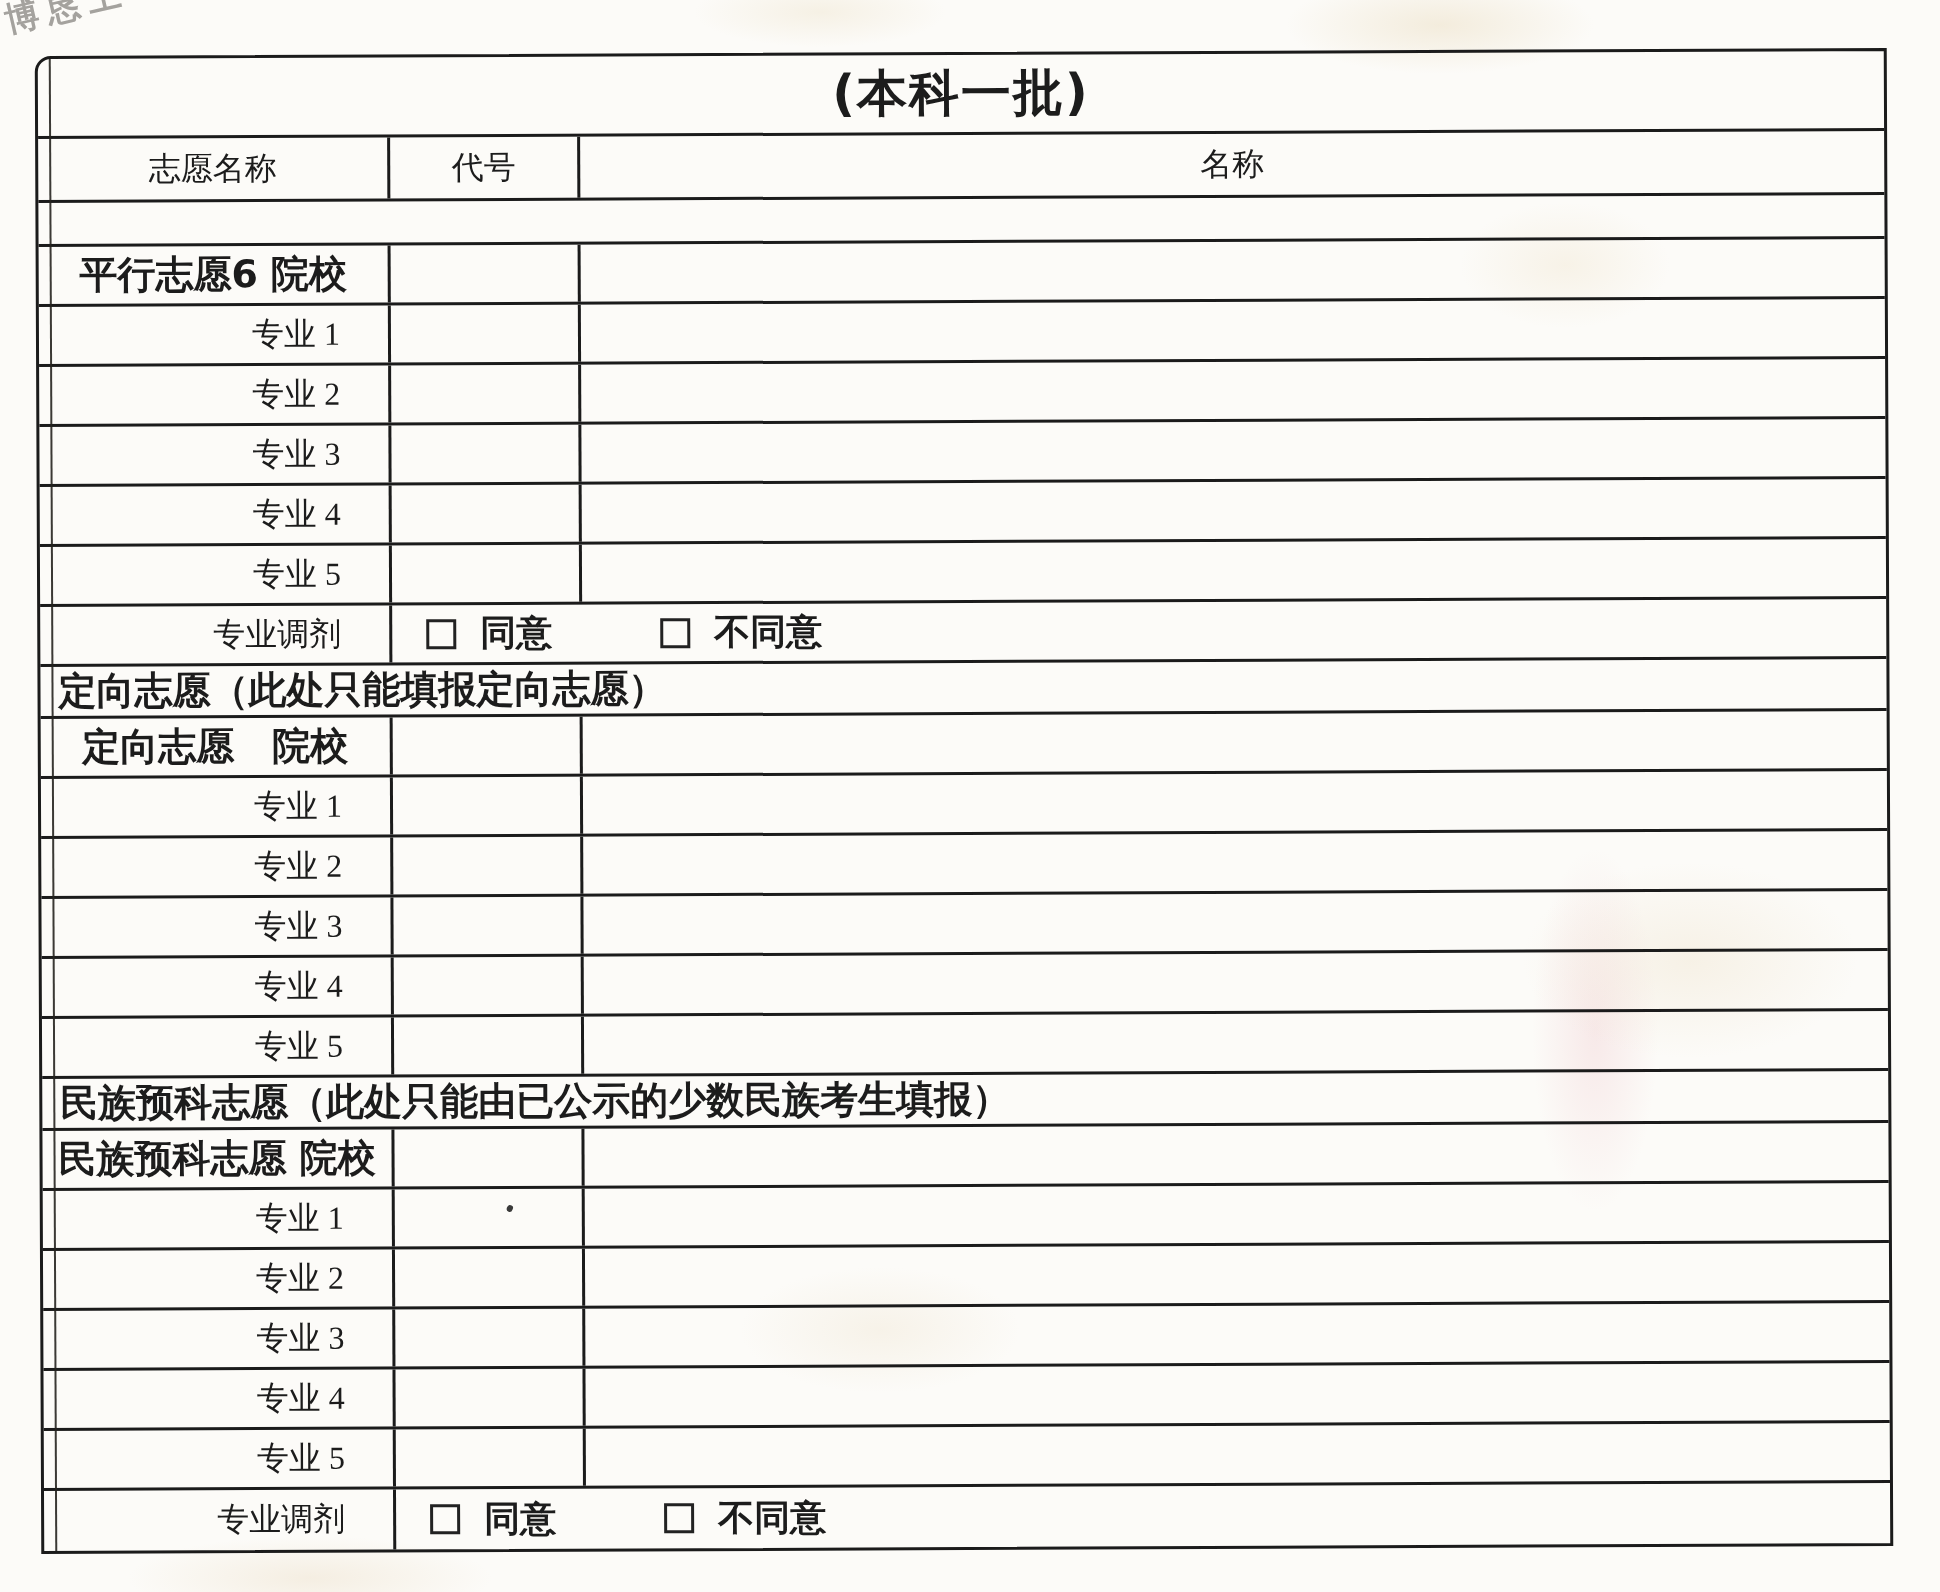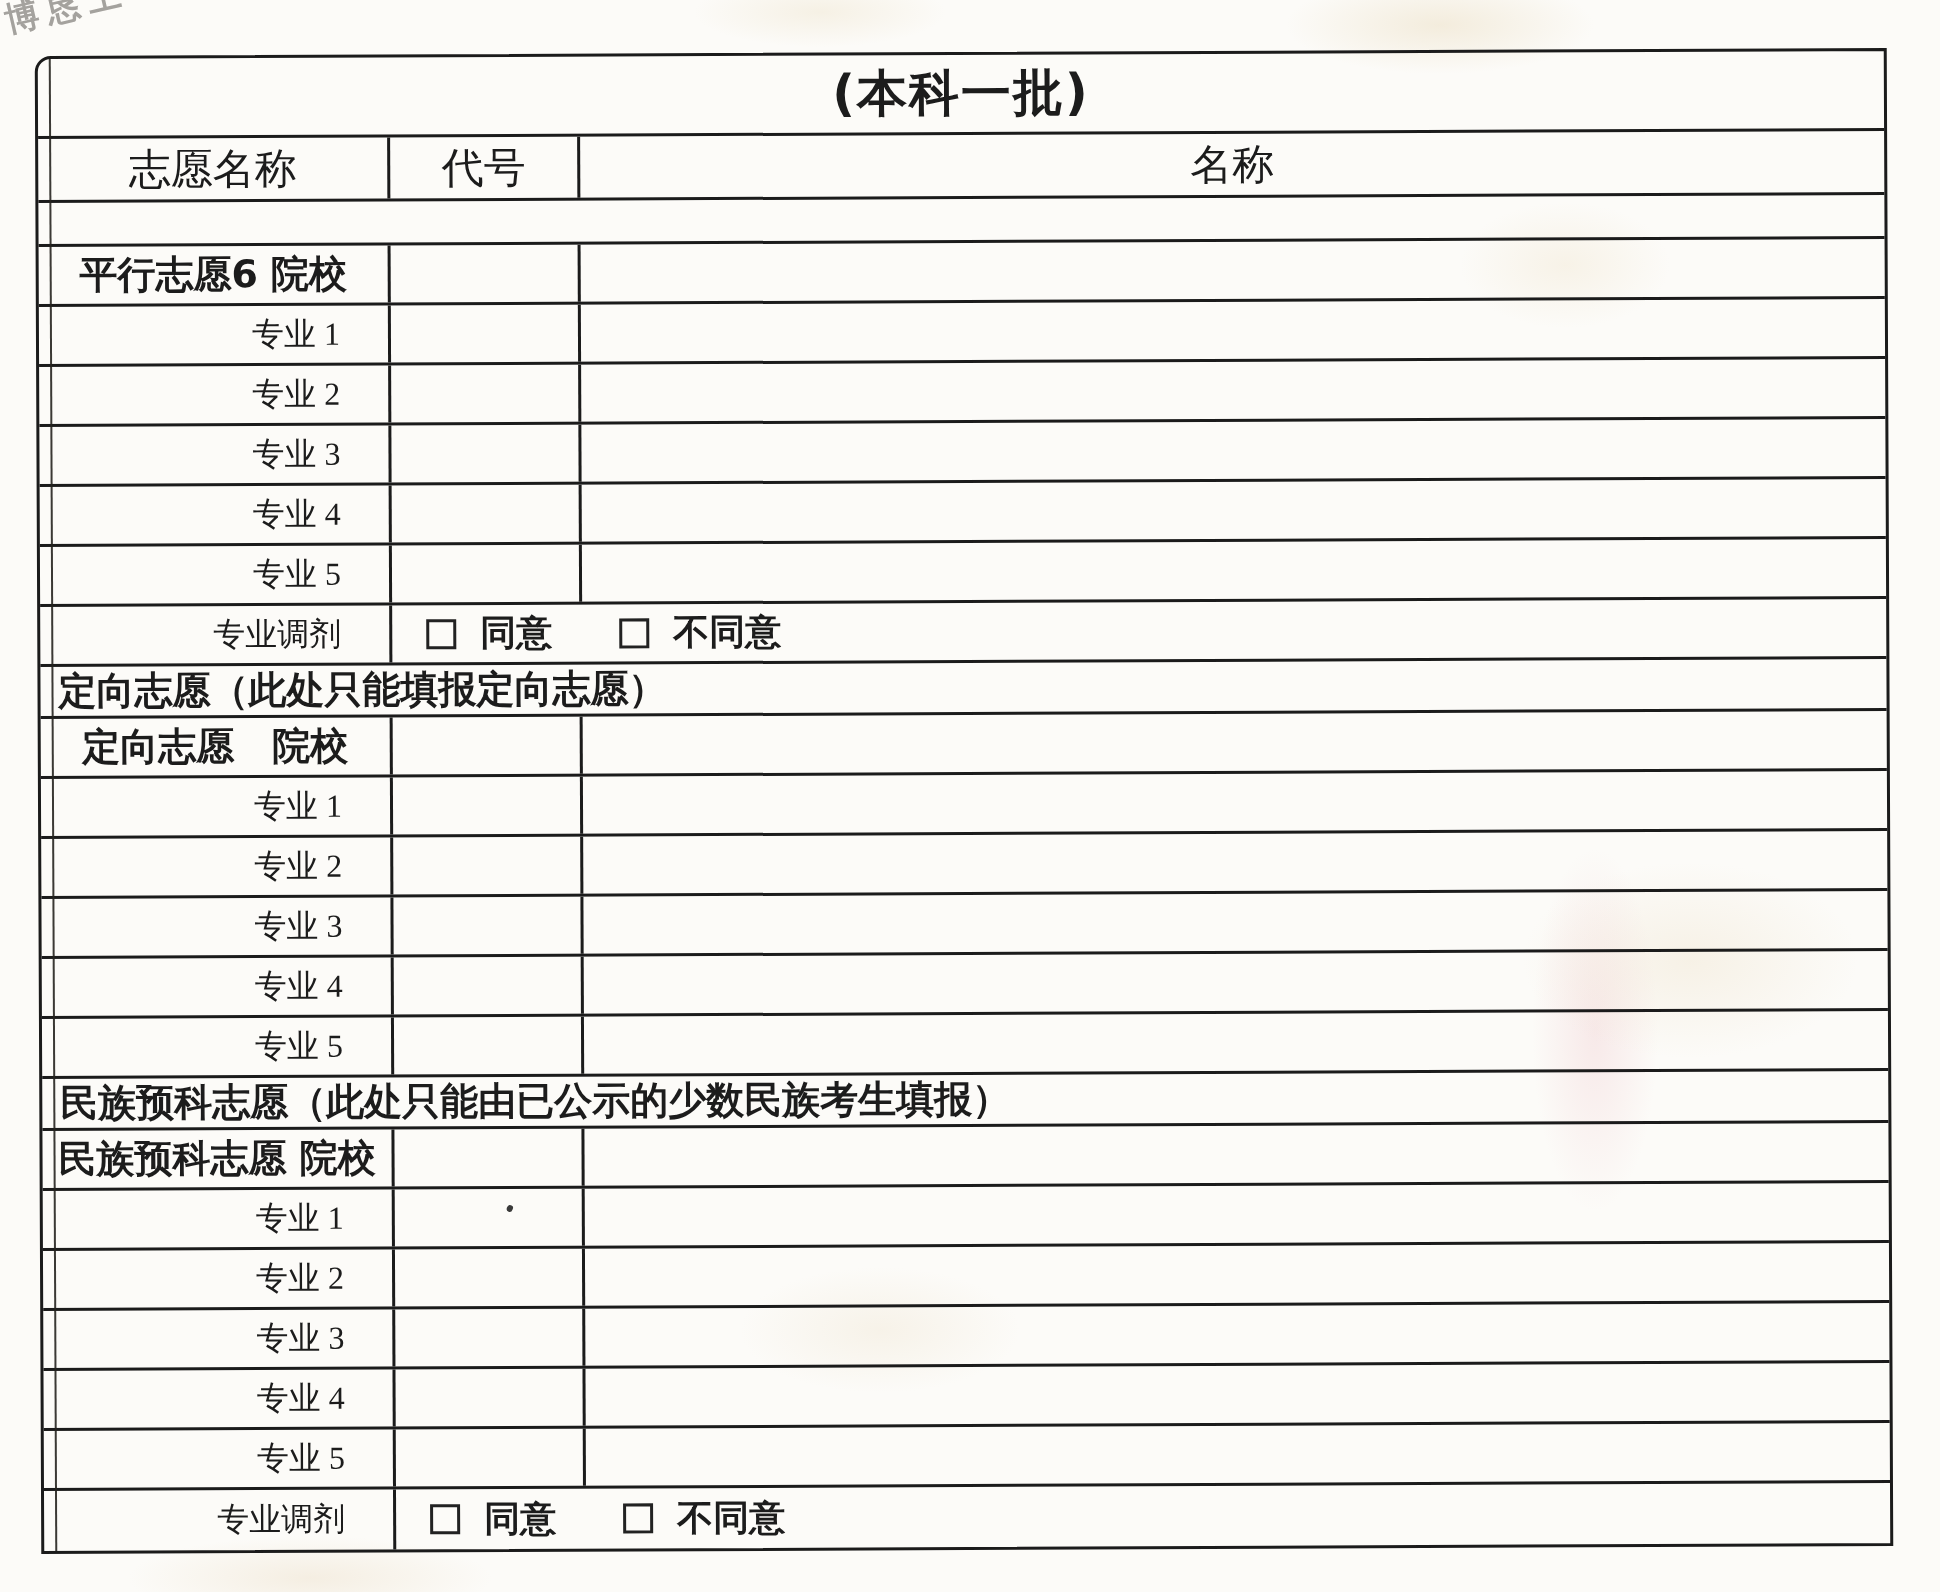--- a/index.html
+++ b/index.html
@@ -49,26 +49,26 @@
   .r-spacer{height:44px;}
   .r-data{height:60px;}
   .r-banner{height:52px;}
   .c{height:100%;display:flex;align-items:center;box-sizing:border-box;}
   .c-label{width:352px;border-right:3px solid #1b1b1b;justify-content:center;}
   .c-label.right{justify-content:flex-end;padding-right:48px;}
   .c-code{width:190px;border-right:3px solid #1b1b1b;justify-content:center;position:relative;}
   .c-name{flex:1;justify-content:center;}
   .c-merged{flex:1;justify-content:flex-start;padding-left:34px;}
   .form-title{font-size:50px;font-weight:700;letter-spacing:2px;}
-  .hdr{font-size:42px;font-family:Liberation Mono, monospace;}
+  .hdr{font-size:32px;font-family:Liberation Mono, monospace;}
   .lbl{font-size:32px;font-family:Liberation Serif, serif;white-space:pre;}
   .lbl-bold{font-size:38px;font-weight:700;white-space:pre;}
   .banner-text{font-size:38px;font-weight:700;padding-left:18px;white-space:pre;}
   .cb-group{display:flex;align-items:center;}
-  .cb-group + .cb-group{margin-left:67px;text-align:right;}
+  .cb-group + .cb-group{margin-left:108px;text-align:right;}
   .cb{width:30px;height:30px;border:3px solid #222;box-sizing:border-box;margin-right:24px;background:transparent;}
   .cb-label{font-size:36px;font-weight:600;}
   .dot-artifact{
     position:absolute;left:112px;top:16px;width:6px;height:7px;
     background:#3a3a3a;border-radius:50% 40% 50% 50%;transform:rotate(20deg);
   }
 </style>
 </head>
 <body>
 

